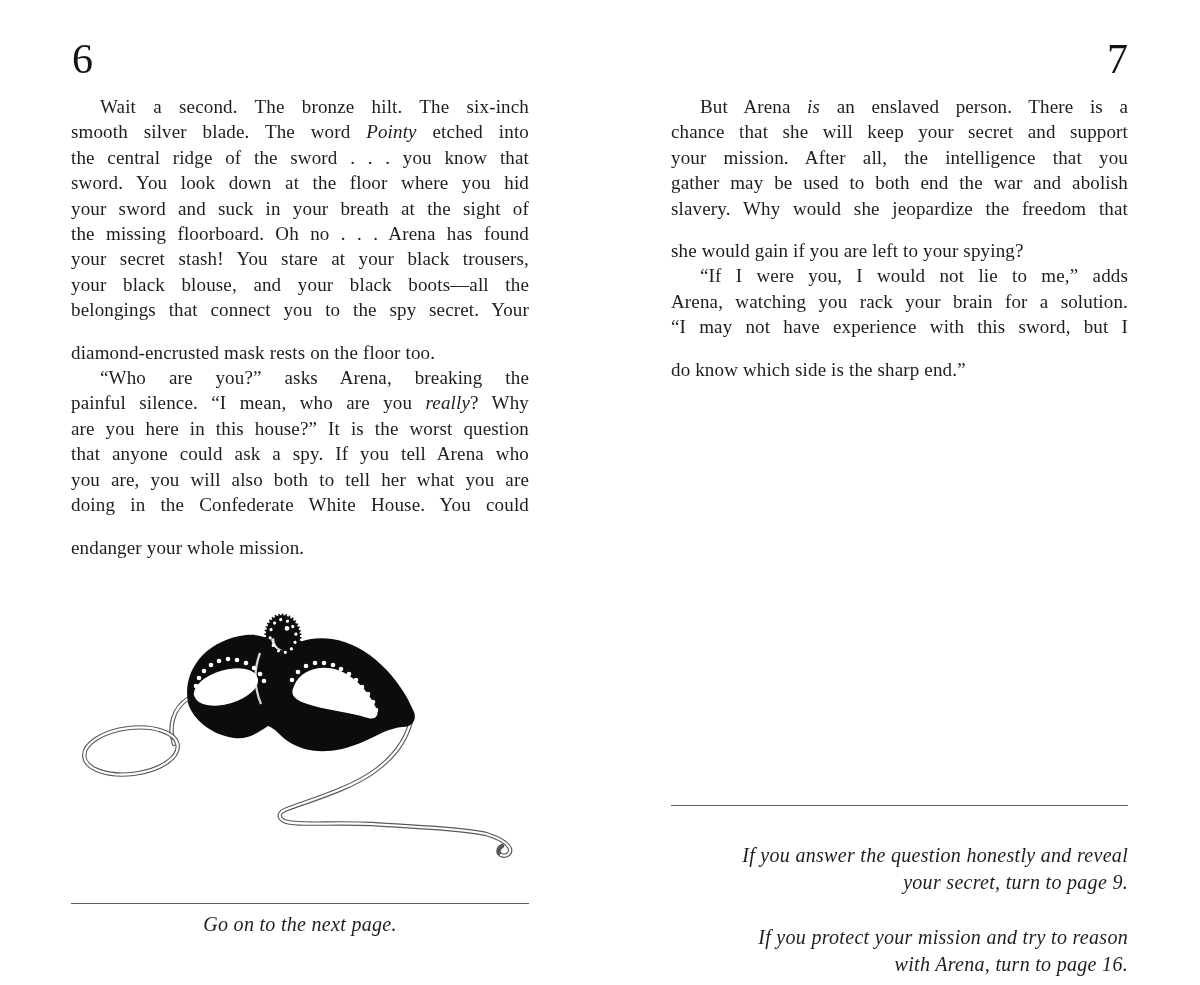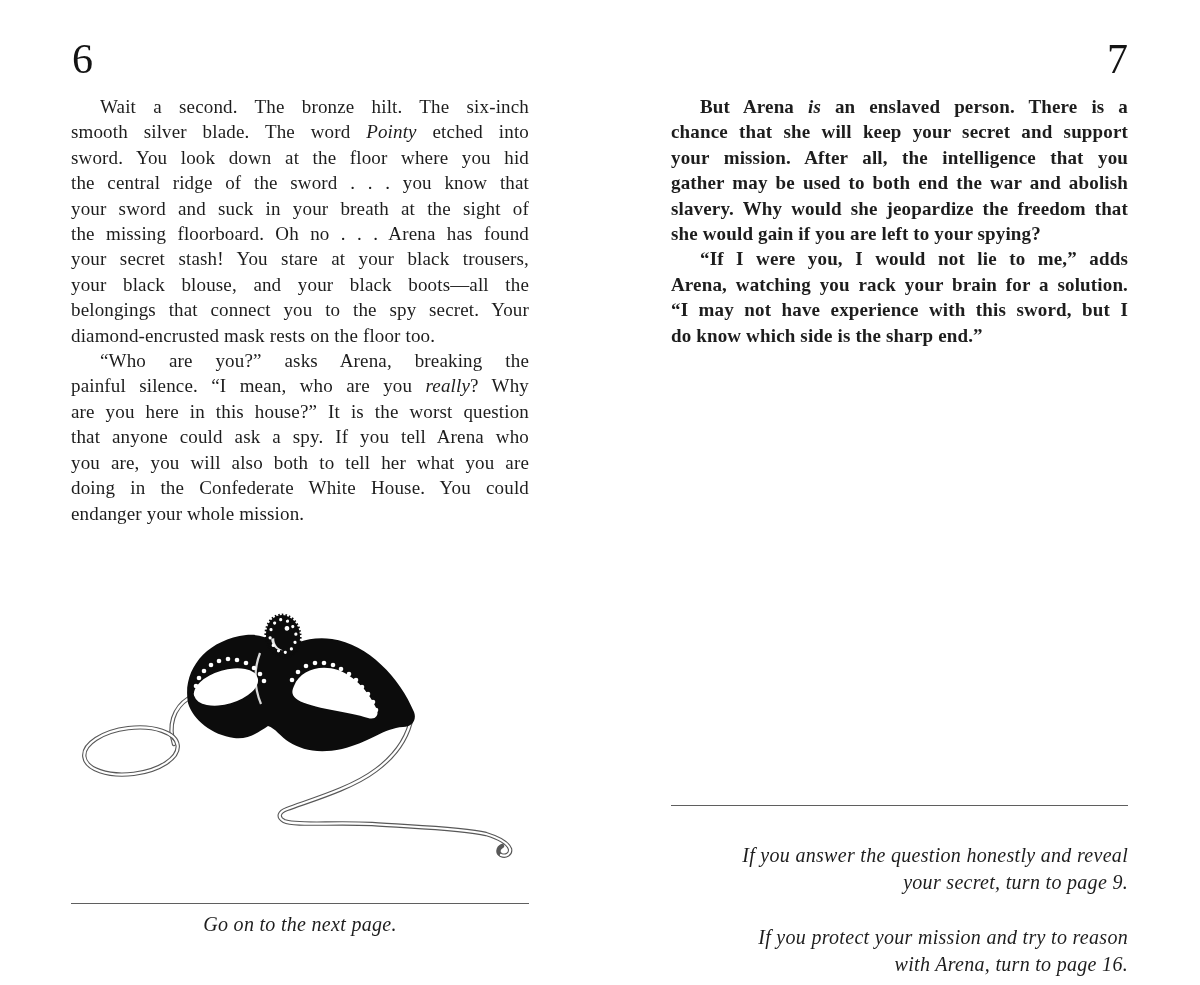--- a/index.html
+++ b/index.html
@@ -10,27 +10,27 @@
     color:#1d1d1d;
   }
   .page-number{
     position:absolute;top:38px;font-size:42px;font-weight:400;color:#141414;
     letter-spacing:0;line-height:1;
   }
   .page-number.pn-left{left:72px;}
   .page-number.pn-right{right:72px;text-align:right;}
   .text-col{position:absolute;top:94px;}
   .left-col{left:71px;width:458px;font-family:Liberation Serif, serif;}
-  .right-col{left:671px;width:457px;font-weight:bold;}
+  .right-col{left:671px;width:457px;}
   .line{
     font-size:19px;line-height:25.4px;
     letter-spacing:0.15px;
   }
   .justified .line{text-align:justify;text-align-last:justify;}
-  .justified .line.para-last{text-align-last:left;}
+  .justified .line.para-last{text-align-last:left;margin-top:17px;}
   .line.indent{text-indent:29px;}
   .rule{position:absolute;height:0;border-top:1.5px solid #5f5f5f;}
   .left-rule{left:71px;width:458px;top:903px;}
   .right-rule{left:671px;width:457px;top:805px;}
   .footer-left{
     position:absolute;left:71px;width:458px;top:913px;
     font-style:italic;font-size:20px;text-align:center;letter-spacing:0.3px;
   }
   .choices{position:absolute;left:671px;width:457px;top:814px;}
   .choices .paragraph{margin-bottom:22px;margin-top:28px;}
@@ -44,22 +44,22 @@
 </head>
 <body>
 
 <div class="page-number pn-left">6</div>
 <div class="page-number pn-right">7</div>
 
 <div class="text-col left-col justified">
     <div class="paragraph">
       <div class="line indent">Wait a second. The bronze hilt. The six-inch</div>
       <div class="line">smooth silver blade. The word <em>Pointy</em> etched into</div>
+      <div class="line">the central ridge of the sword . . . you know that</div>
       <div class="line">sword. You look down at the floor where you hid</div>
-      <div class="line">the central ridge of the sword . . . you know that</div>
       <div class="line">your sword and suck in your breath at the sight of</div>
       <div class="line">the missing floorboard. Oh no . . . Arena has found</div>
       <div class="line">your secret stash! You stare at your black trousers,</div>
       <div class="line">your black blouse, and your black boots—all the</div>
       <div class="line">belongings that connect you to the spy secret. Your</div>
       <div class="line para-last">diamond-encrusted mask rests on the floor too.</div>
     </div>
     <div class="paragraph">
       <div class="line indent">“Who are you?” asks Arena, breaking the</div>
       <div class="line">painful silence. “I mean, who are you <em>really</em>? Why</div>

